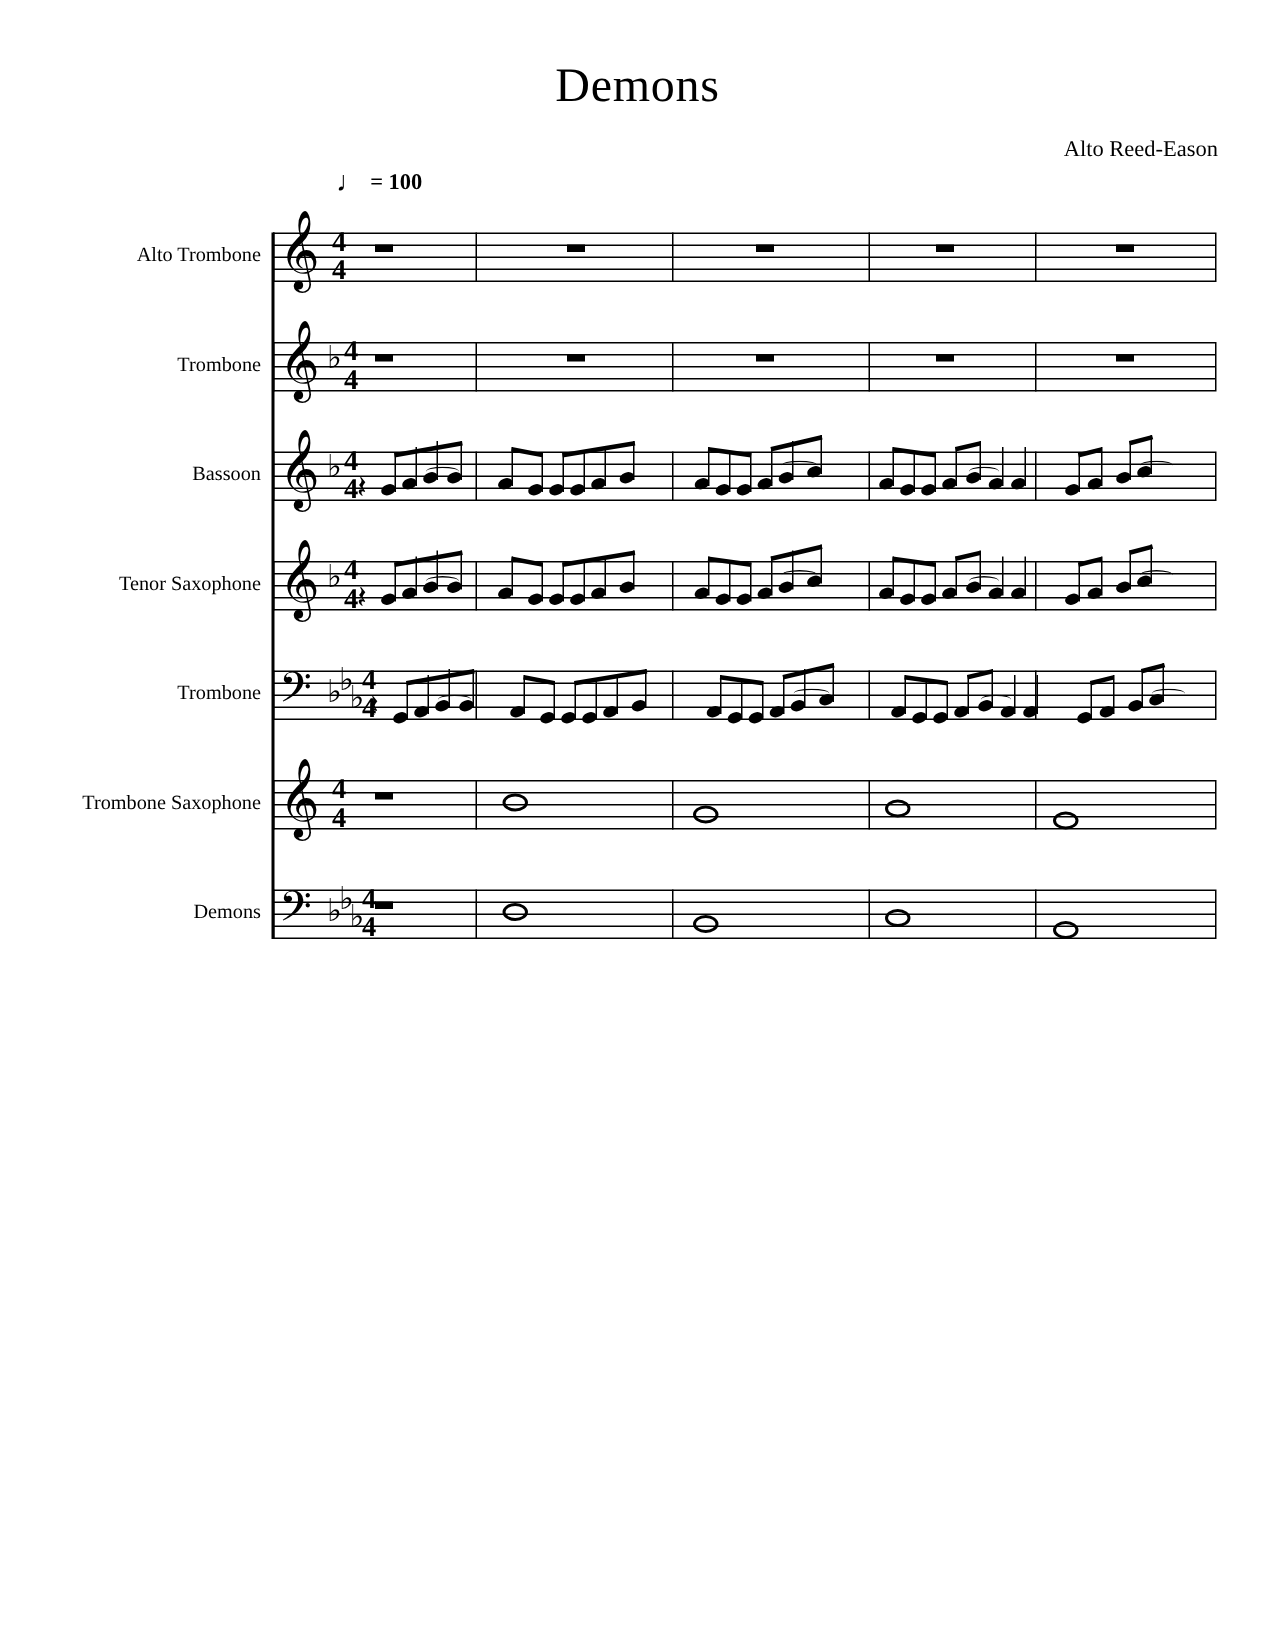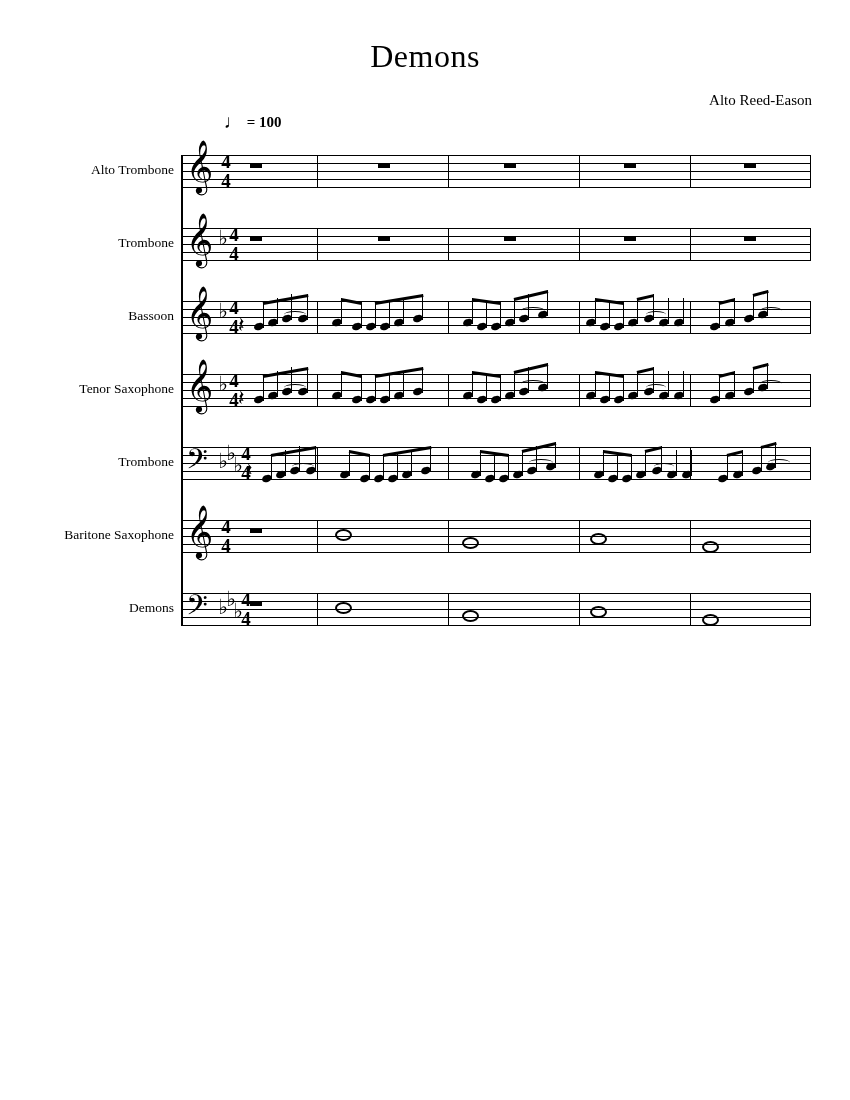--- a/index.html
+++ b/index.html
@@ -379,21 +379,21 @@
         <div class="tie" style="left: 347px; top: 12px; width: 24px;"></div>
         <div class="tie" style="left: 472px; top: 16px; width: 20px;"></div>
         <div class="tie" style="left: 586px; top: 12px; width: 22px;"></div>
       </div>
       <div class="staff" style="top: 370px;">
         <div class="line l0"></div>
         <div class="line l1"></div>
         <div class="line l2"></div>
         <div class="line l3"></div>
         <div class="line l4"></div>
-        <div class="instr-label" style="top: 8px;">Baritone Saxophone</div>
+        <div class="instr-label" style="top: 8px;">Trombone Saxophone</div>
         <div class="clef treble">𝄞</div>
         <div class="timesig" style="left: 36px;">
           <span class="num">4</span>
           <span class="den">4</span>
         </div>
         <div class="barline" style="left: 135px;"></div>
         <div class="barline" style="left: 266px;"></div>
         <div class="barline" style="left: 397px;"></div>
         <div class="barline" style="left: 508px;"></div>
         <div class="barline" style="left: 628px;"></div>

